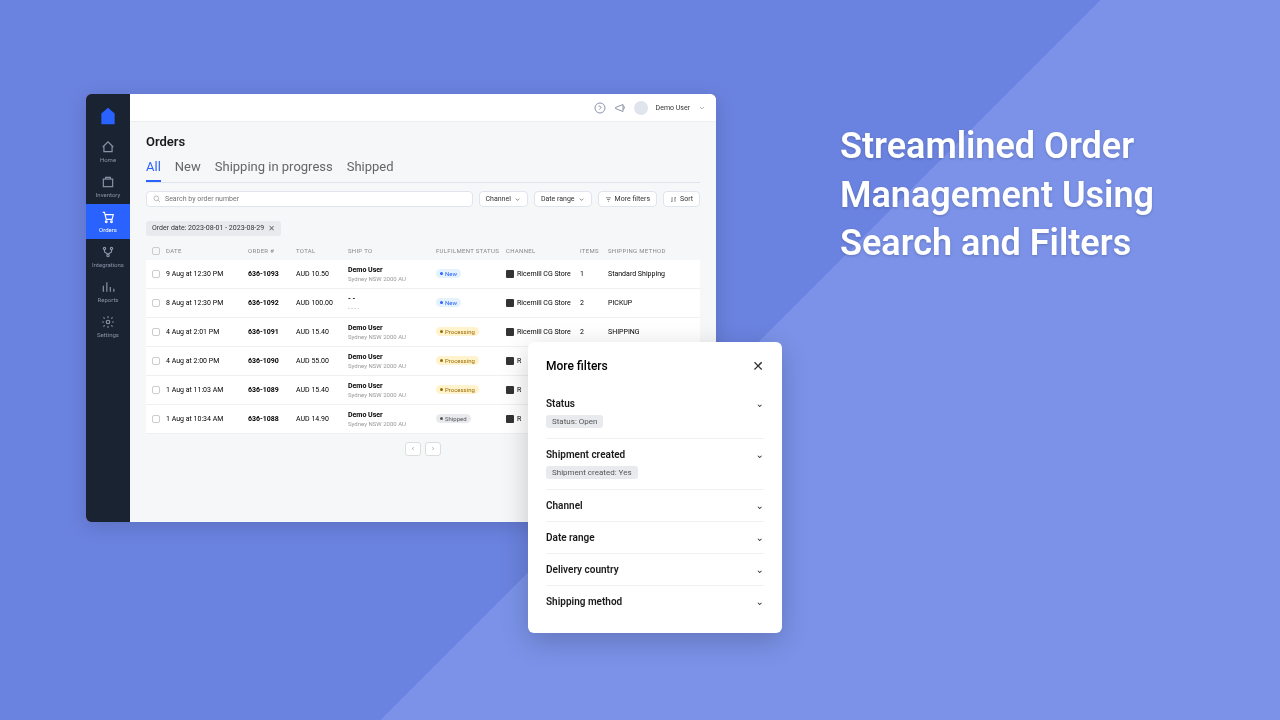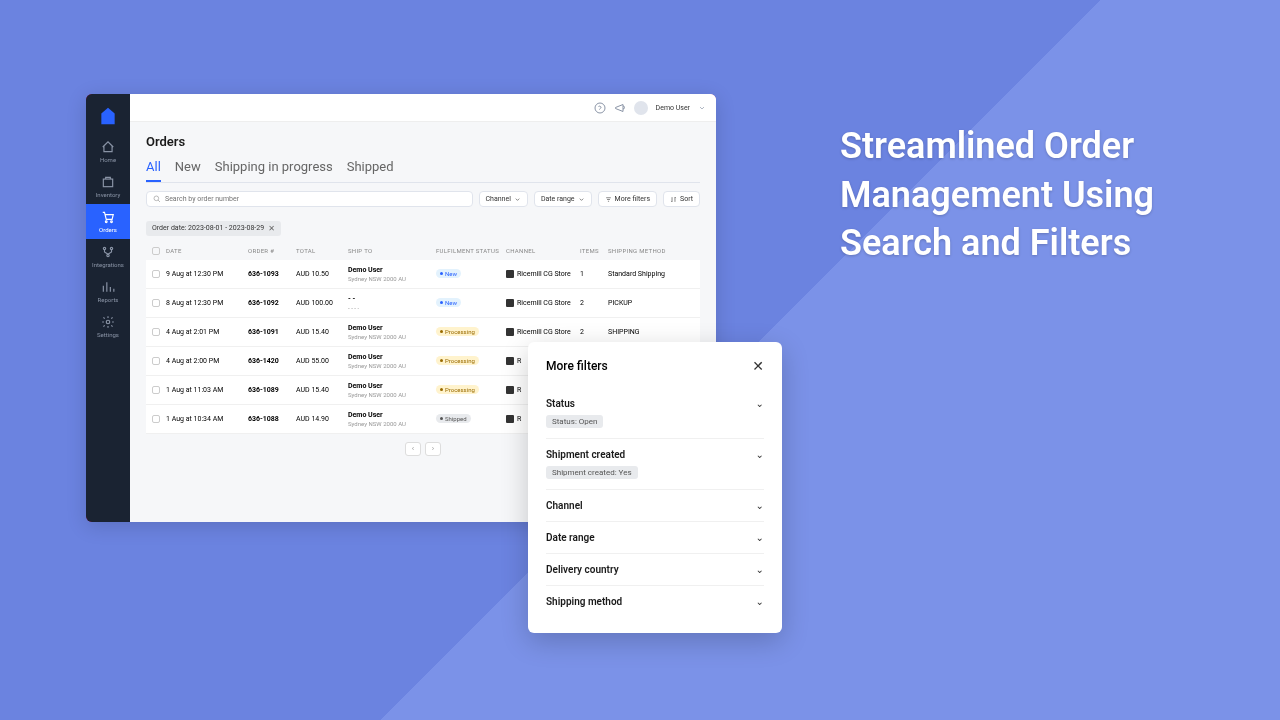--- a/index.html
+++ b/index.html
@@ -245,21 +245,21 @@
     <div class="col-status"><span class="badge badge-processing"><span class="badge-dot"></span>Processing</span></div>
     <div class="col-channel channel-cell"><span class="channel-ico"></span>Ricemill CG Store</div>
     <div class="col-items">2</div>
     <div class="col-method">SHIPPING</div>
             </div>
             <div class="trow">
     <div class="col-check">
                 <div class="checkbox"></div>
               </div>
     <div class="col-date">4 Aug at 2:00 PM</div>
-    <div class="col-order"><b>636-1420</b></div>
+    <div class="col-order"><b>636-1090</b></div>
     <div class="col-total">AUD 55.00</div>
     <div class="col-ship ship-to">
                 <b>Demo User</b>
                 <span class="ship-sub">Sydney NSW 2000 AU</span>
               </div>
     <div class="col-status"><span class="badge badge-processing"><span class="badge-dot"></span>Processing</span></div>
     <div class="col-channel channel-cell"><span class="channel-ico"></span>R</div>
     <div class="col-items"></div>
     <div class="col-method"></div>
             </div>

